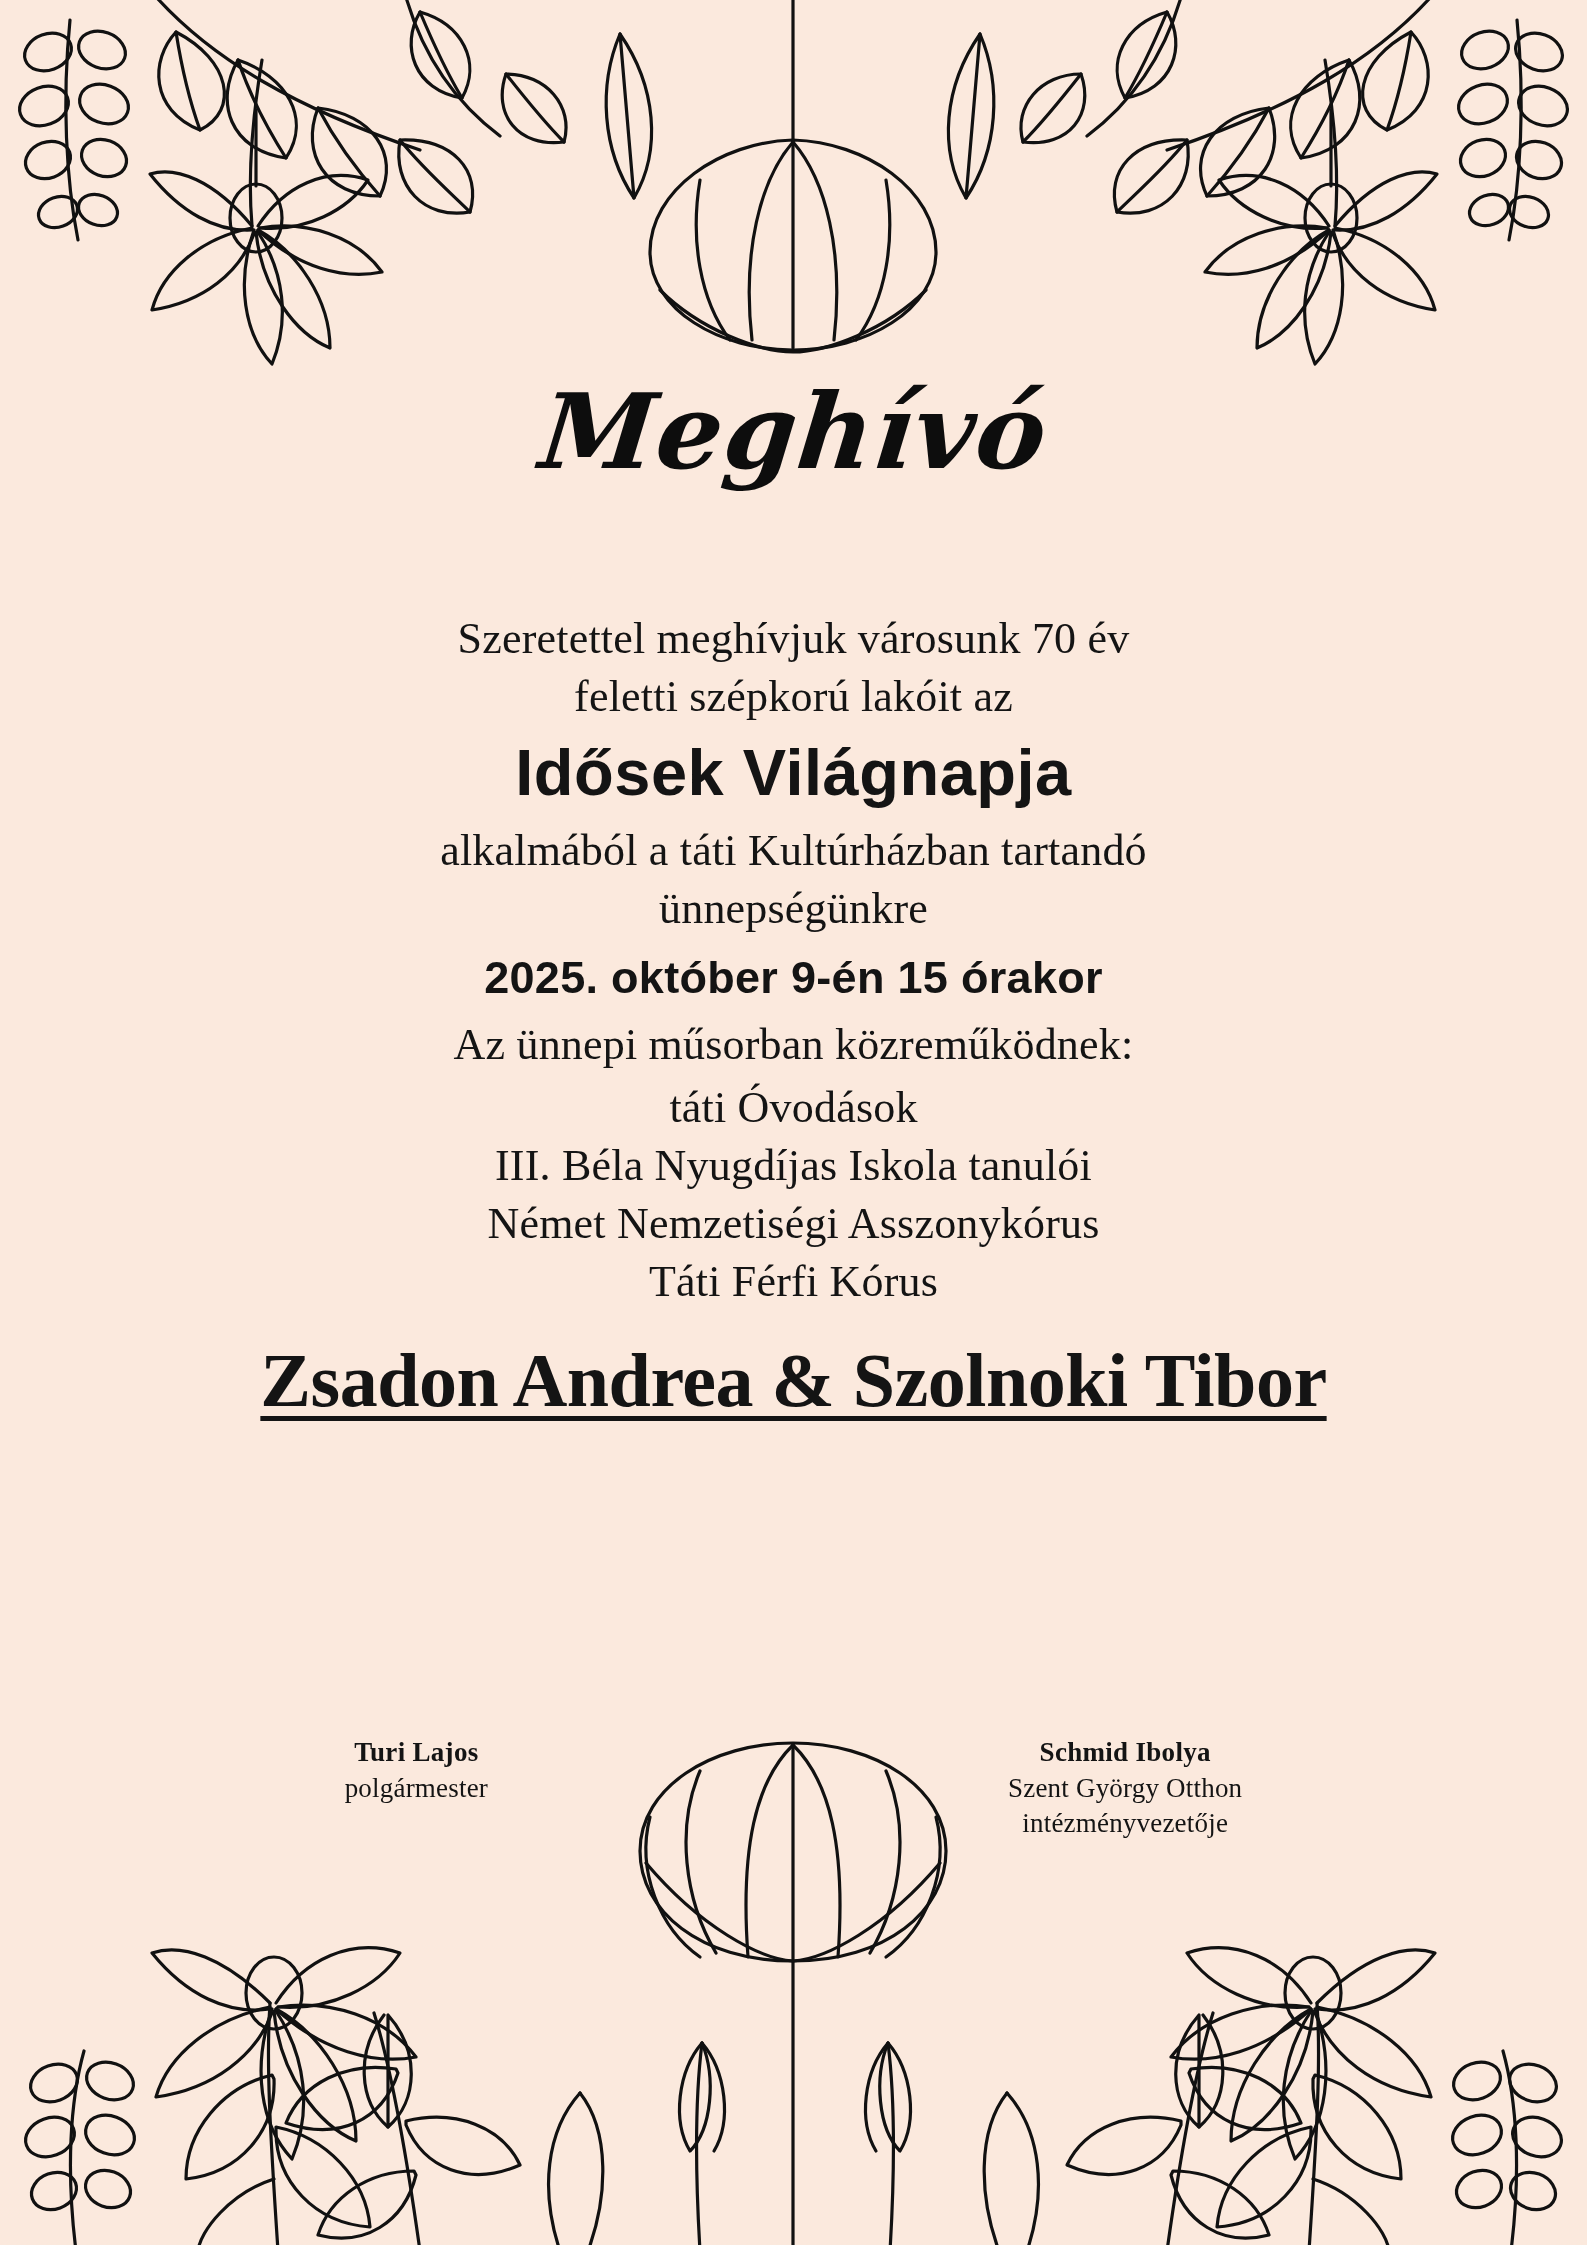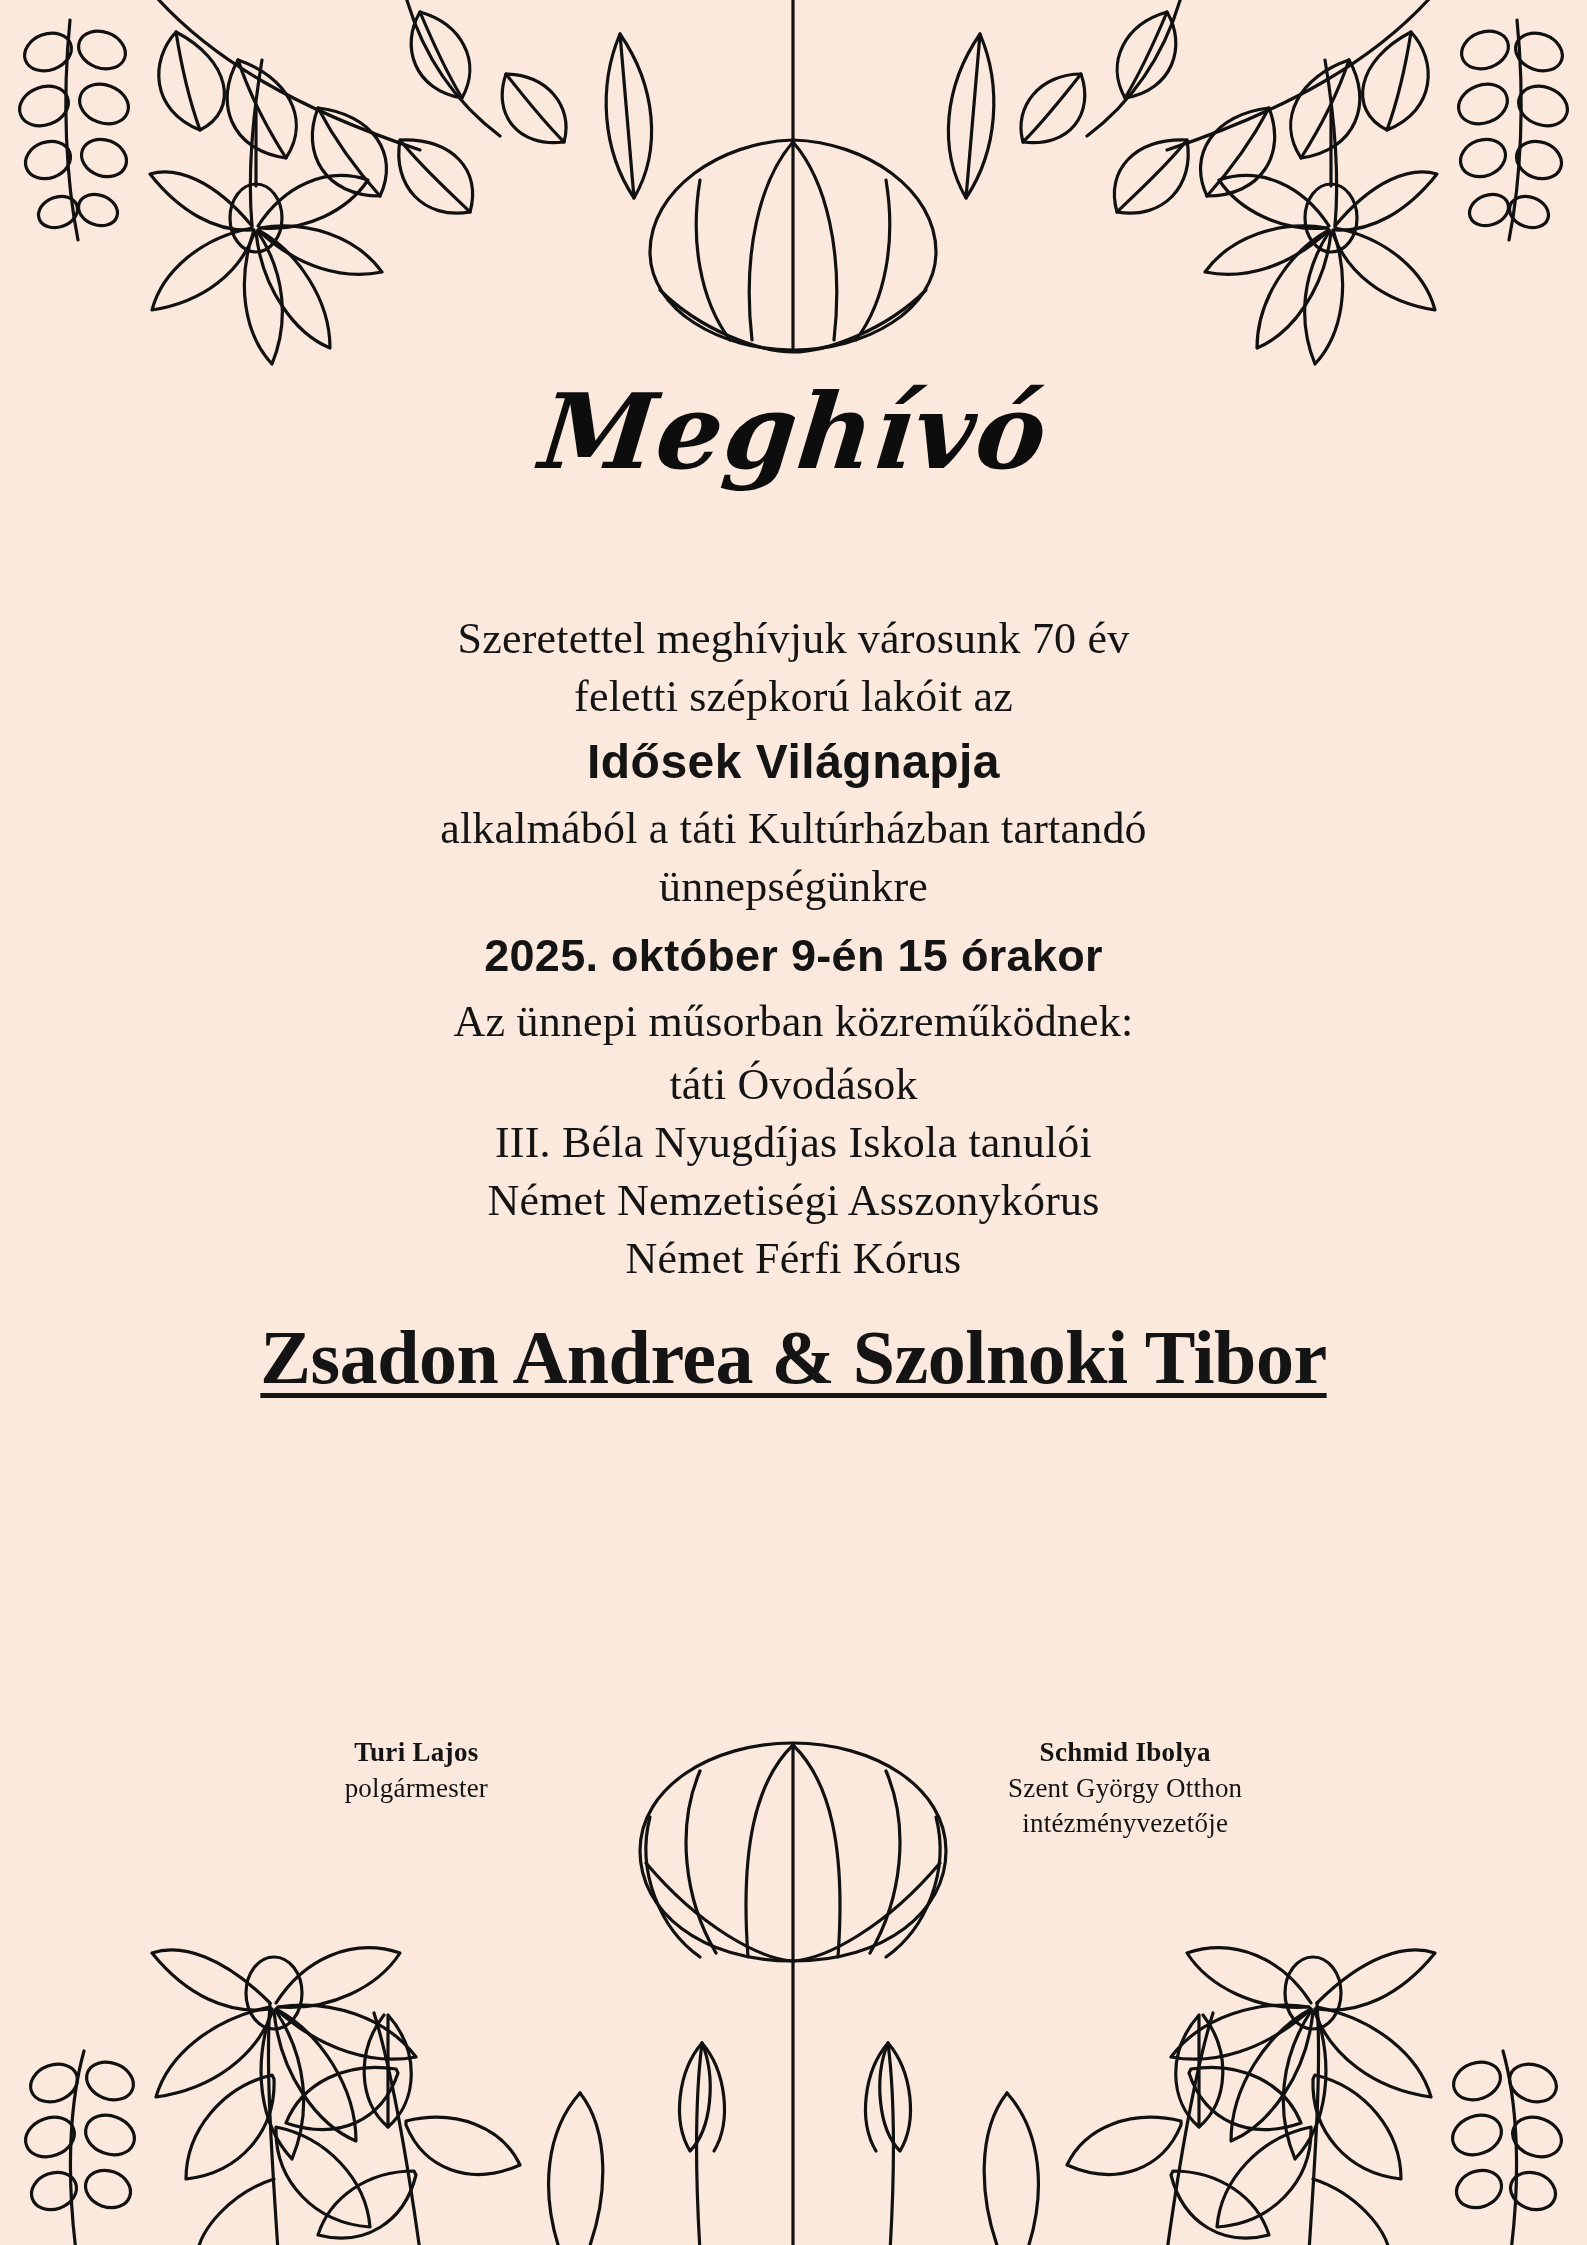--- a/index.html
+++ b/index.html
@@ -56,21 +56,21 @@
     text-align: center;
   }
   .line {
     font-size: 44px;
     line-height: 1.32;
     letter-spacing: 0.2px;
   }
   .line.bold {
     font-family: "Liberation Sans", sans-serif;
     font-weight: 700;
-    font-size: 48px;
+    font-size: 65px;
     letter-spacing: 0.5px;
     padding: 4px 0 6px;
   }
   .line.date {
     font-family: "Liberation Sans", sans-serif;
     font-weight: 700;
     font-size: 45px;
     letter-spacing: 0.3px;
     padding: 10px 0 8px;
   }
@@ -218,21 +218,21 @@
     <div class="line">feletti szépkorú lakóit az</div>
     <div class="line bold">Idősek Világnapja</div>
     <div class="line">alkalmából a táti Kultúrházban tartandó</div>
     <div class="line">ünnepségünkre</div>
     <div class="line date">2025. október 9-én 15 órakor</div>
     <div class="line">Az ünnepi műsorban közreműködnek:</div>
     <div class="performers">
       <div class="line">táti Óvodások</div>
       <div class="line">III. Béla Nyugdíjas Iskola tanulói</div>
       <div class="line">Német Nemzetiségi Asszonykórus</div>
-      <div class="line">Német Férfi Kórus</div>
+      <div class="line">Táti Férfi Kórus</div>
     </div>
     <div class="headliner">Zsadon Andrea &amp; Szolnoki Tibor</div>
   </div>
 
   <div class="signatures">
     <div class="sig">
       <div class="sig-name">Turi Lajos</div>
       <div class="sig-role">polgármester</div>
     </div>
     <div class="sig">

